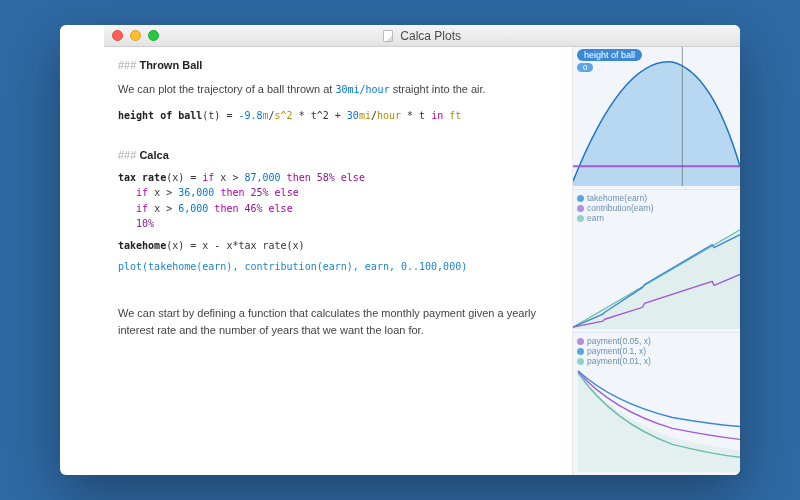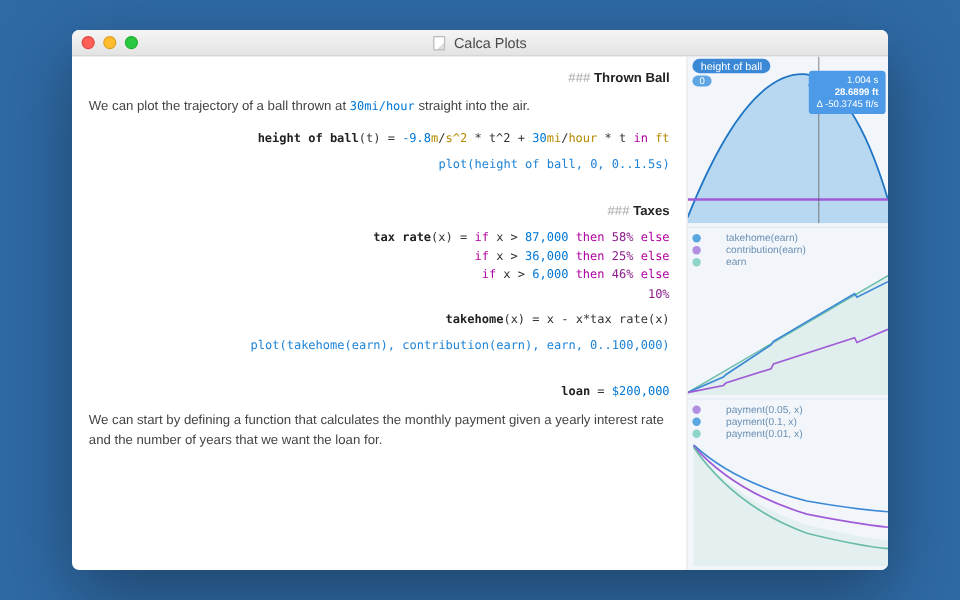--- a/index.html
+++ b/index.html
@@ -16,20 +16,21 @@
   }
   .window {
     width: 680px;
     height: 450px;
     background: #fff;
     border-radius: 6px;
     box-shadow: 0 20px 60px rgba(0,0,0,0.35);
     display: flex;
     flex-direction: column;
     overflow: hidden;
+    padding-left: 44px;
   }
   .titlebar {
     height: 22px;
     background: linear-gradient(#f5f5f5,#e3e3e3);
     border-bottom: 1px solid #cfcfcf;
     display: flex;
     align-items: center;
     padding: 0 8px;
     position: relative;
   }
@@ -51,21 +52,21 @@
   }
   .h { color:#aaa; }
   .h b { color:#222; font-weight:bold; }
   .mono { font-family: Menlo, Consolas, monospace; font-size: 10px; }
   .kw { color:#b000a0; }
   .num { color:#0077d6; }
   .unit { color:#b58b00; }
   .fn  { font-weight:bold; color:#222; }
   .pct { color:#8a1d8a; }
   .p { margin: 7px 0 10px; color:#444; }
-  .block { margin-bottom: 6px; text-align: right; }
+  .block { margin-bottom: 6px; }
 
   .plots {
     width: 168px;
     background: #f2f6fb;
     display: flex;
     flex-direction: column;
     border-left: 1px solid #e8e8e8;
   }
   .plot { flex:1; position:relative; border-bottom:1px solid #e1e8f0; overflow:hidden; }
   .plot:last-child { border-bottom:none; }
@@ -85,21 +86,21 @@
     padding:3px 6px; border-radius:3px; text-align:right;
     line-height:1.25;
   }
   .tooltip::before {
     content:""; position:absolute; left:-5px; top:8px;
     border:4px solid transparent; border-right-color:#4d9be8;
   }
   .legend {
     position:absolute; top:3px; left:4px; font-size:8.5px;
   }
-  .legend div { display:flex; align-items:center; gap:21px; color:#6b8fb3; }
+  .legend div { display:flex; align-items:center; gap:3px; color:#6b8fb3; }
   .sw { width:7px; height:7px; border-radius:50%; }
   svg { position:absolute; inset:0; }
 </style>
 </head>
 <body>
 
 <div class="window">
   <div class="titlebar">
     <div class="traffic">
       <div class="dot red"></div>
@@ -122,65 +123,56 @@
           <span>###</span>
           <b>Thrown Ball</b>
         </span>
       </div>
       <div class="p">
         <span>We can plot the trajectory of a ball thrown at </span><span class="mono num">30mi/hour</span><span> straight into the air.</span>
       </div>
       <div class="mono block">
         <span class="fn">height of ball</span><span>(t)</span><span> = </span><span class="num">-9.8</span><span class="unit">m</span>/<span class="unit">s^2</span> * <span>t^2</span> + <span class="num">30</span><span class="unit">mi</span>/<span class="unit">hour</span> * <span>t</span> <span class="kw">in</span> <span class="unit">ft</span>
       </div>
-      <div class="mono block" style="color:#2084d6">plot(height of ball, 0, 0..1.5s)</div>
 
       <br>
       
       <div class="block">
         <span class="h">
           <span>###</span>
-          <b>Taxes</b>
+          <b>Calca</b>
         </span>
       </div>
       <div class="mono block">
         <span class="fn">tax rate</span><span>(x) = </span><span class="kw">if</span> x &gt; <span class="num">87,000</span> <span class="kw">then</span> <span class="pct">58%</span> <span class="kw">else</span><br>
         &nbsp;&nbsp;&nbsp;<span class="kw">if</span> x &gt; <span class="num">36,000</span> <span class="kw">then</span> <span class="pct">25%</span> <span class="kw">else</span><br>
         &nbsp;&nbsp;&nbsp;<span class="kw">if</span> x &gt; <span class="num">6,000</span> <span class="kw">then</span> <span class="pct">46%</span> <span class="kw">else</span><br>
         &nbsp;&nbsp;&nbsp;<span class="pct">10%</span>
       </div>
       <div class="mono block">
         <span class="fn">takehome</span><span>(x) = x - x*tax rate(x)</span>
       </div>
       <div class="mono block" style="color:#2084d6">plot(takehome(earn), contribution(earn), earn, 0..100,000)</div>
 
       <br>
       
-      <div class="mono block">
-        <span class="fn">loan</span><span> = </span><span class="num">$200,000</span>
-      </div>
       <div class="p" style="margin-bottom:0">We can start by defining a function that calculates the monthly payment given a yearly interest rate and the number of years that we want the loan for.</div>
     </div>
 
     <div class="plots">
 
       <div class="plot">
         <div class="label-pill">height of ball</div>
         <div class="zero-badge">0</div>
         <svg viewBox="0 0 168 140" preserveAspectRatio="none">
           <path d="M0,135 Q50,10 100,15 Q140,25 168,120 L168,140 L0,140 Z" fill="#aed2ef" opacity="0.85"></path>
           <path d="M0,135 Q50,10 100,15 Q140,25 168,120" fill="none" stroke="#1e75c4" stroke-width="1.5"></path>
           <line x1="0" y1="120" x2="168" y2="120" stroke="#a05bd6" stroke-width="2"></line>
           <line x1="110" y1="0" x2="110" y2="140" stroke="#555" stroke-width="0.6"></line>
         </svg>
-        <div class="tooltip">
-          <div>1.004 s</div>
-          <div style="font-weight:bold">28.6899 ft</div>
-          <div>Δ -50.3745 ft/s</div>
-        </div>
       </div>
 
       <div class="plot">
         <div class="legend">
           <div>
               <span class="sw" style="background:#5aa7df"></span>
               <span>takehome(earn)</span>
             </div>
           <div>
               <span class="sw" style="background:#b28fe0"></span>

